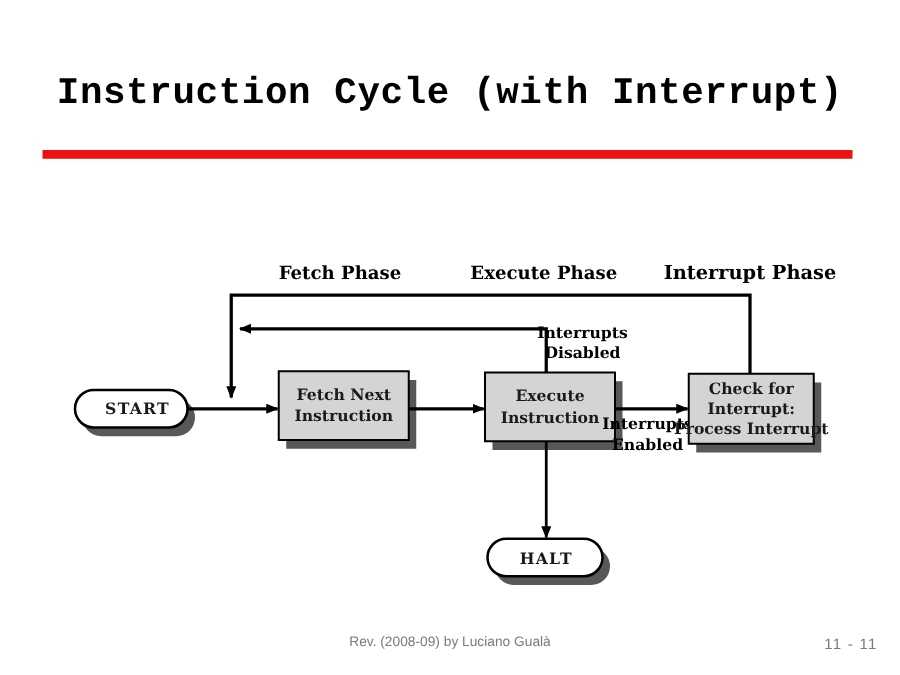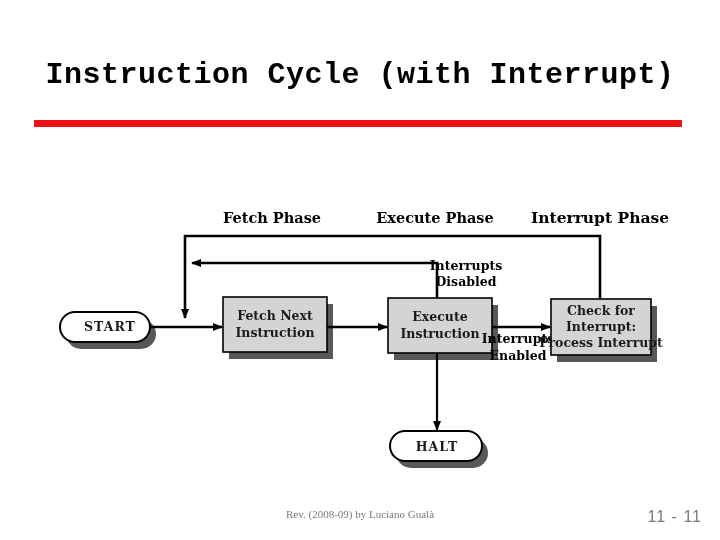--- a/index.html
+++ b/index.html
@@ -36,26 +36,26 @@
     left:0; top:190px;
     width:720px; height:290px;
   }
 
   .footer-note{
     position:absolute;
     left:0; top:508px; width:720px;
     text-align:center;
     font-size:11px;
     color:#7a7a7a;
-    font-family:Liberation Serif, serif;
+    font-family:Liberation Sans, sans-serif;
   }
   .footer-page{
     position:absolute;
     right:18px; top:508px;
-    font-size:16px;
+    font-size:12px;
     color:#7a7a7a;
     font-family:"Liberation Sans", sans-serif;
     letter-spacing:1px;
   }
 
   
   .phase-label{
     font-family:"DejaVu Serif", serif;
     font-weight:bold;
     fill:#000000;

